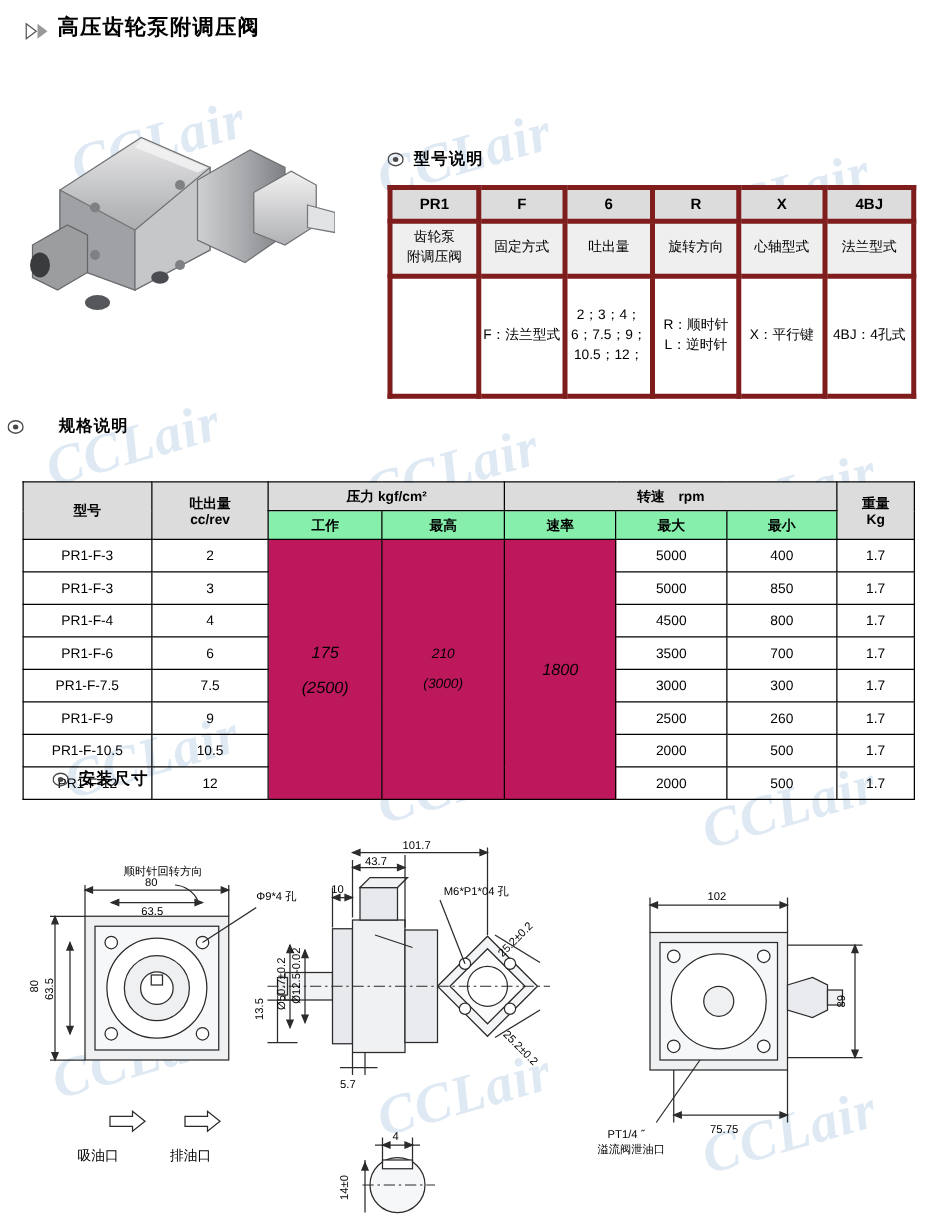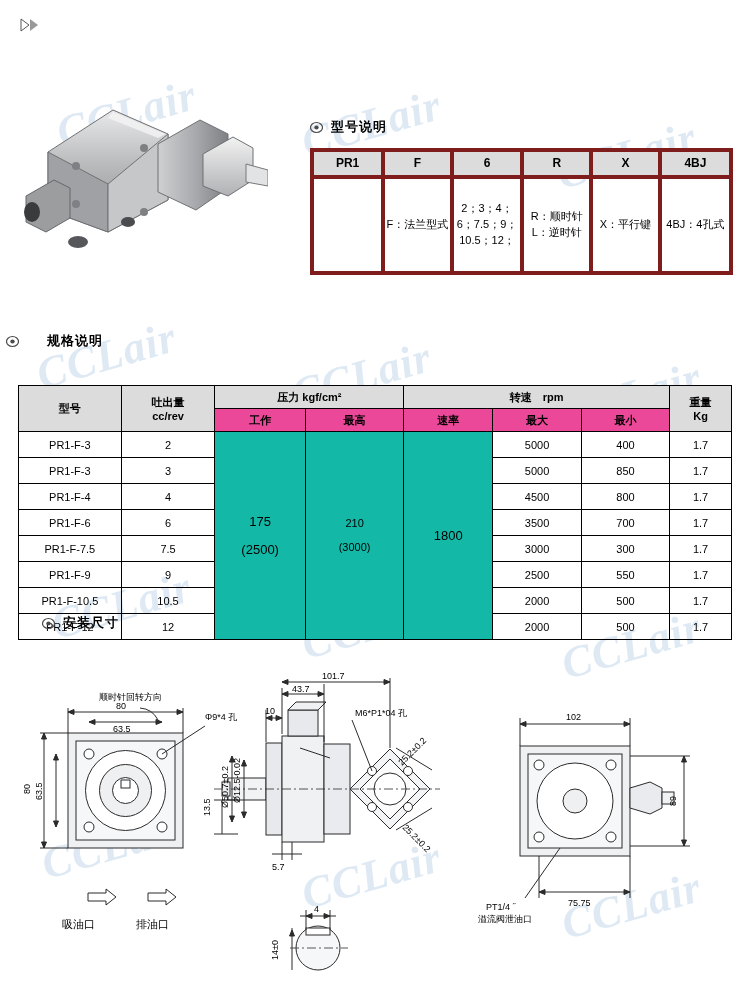--- a/index.html
+++ b/index.html
@@ -43,23 +43,23 @@
   .model-tbl{position:absolute;left:310px;top:148px;width:423px;border-collapse:collapse;z-index:10;}
   .model-tbl td{border:4px solid #7f1d1d;text-align:center;font-size:11px;padding:3px 1px;line-height:1.45;}
   .model-tbl .r1 td{background:#dcdcdc;font-weight:bold;font-size:12px;height:17px;}
   .model-tbl .r2 td{height:34px;background:#efefef;}
   .model-tbl .r3 td{height:86px;vertical-align:middle;}
 
   
   .spec-tbl{position:absolute;left:18px;top:385px;width:714px;border-collapse:collapse;z-index:10;}
   .spec-tbl td,.spec-tbl th{border:1px solid #000;text-align:center;font-size:11px;font-weight:normal;padding:2px 1px;}
   .spec-tbl .hdr-row td{background:#dcdcdc;font-weight:bold;height:18px;}
-  .spec-tbl .hdr-row2 td{background:#ec4899;font-weight:bold;height:18px;}
+  .spec-tbl .hdr-row2 td{background:#86efac;font-weight:bold;height:18px;}
   .spec-tbl tbody td{height:21px;}
-  .spec-tbl .grey{background:#14b8a6;}
+  .spec-tbl .grey{background:#be185d;font-style:italic;}
 
   
   .draw{position:absolute;left:0;top:648px;width:750px;height:337px;z-index:6;}
   .lblbox{font-size:9px;}
 </style>
 </head>
 <body>
 
 <div class="wm" style="left:55px;top:88px;transform:rotate(-16deg);">CCLair</div>
 <div class="wm" style="left:300px;top:98px;transform:rotate(-16deg);">CCLair</div>
@@ -73,20 +73,21 @@
 <div class="wm" style="left:40px;top:820px;transform:rotate(-16deg);">CCLair</div>
 <div class="wm" style="left:300px;top:850px;transform:rotate(-16deg);">CCLair</div>
 <div class="wm" style="left:560px;top:880px;transform:rotate(-16deg);">CCLair</div>
 
 <div class="hdr">
   <svg class="hdr-arrows" viewBox="0 0 26 18">
     <polygon points="1,3 9,9 1,15" fill="#ffffff" stroke="#555" stroke-width="1"></polygon>
     <polygon points="10,3 18,9 10,15" fill="#999"></polygon>
   </svg>
   <div class="hdr-txt">
+    <div class="t1">高压齿轮泵附调压阀</div>
   </div>
 </div>
 
 <svg class="photo" viewBox="0 0 250 175">
   <defs>
     <linearGradient id="mg" x1="0" y1="0" x2="0" y2="1">
       <stop offset="0%" stop-color="#e9e9ea"></stop>
       <stop offset="45%" stop-color="#b9babc"></stop>
       <stop offset="100%" stop-color="#8d8f92"></stop>
     </linearGradient>
@@ -136,20 +137,29 @@
 <table class="model-tbl">
   <tbody>
       <tr class="r1">
     <td style="width:72px">PR1</td>
     <td style="width:70px">F</td>
     <td style="width:70px">6</td>
     <td style="width:70px">R</td>
     <td style="width:70px">X</td>
     <td style="width:71px">4BJ</td>
   </tr>
+  <tr class="r2">
+    <td style="white-space:pre-line">齿轮泵
+附调压阀</td>
+    <td>固定方式</td>
+    <td>吐出量</td>
+    <td>旋转方向</td>
+    <td>心轴型式</td>
+    <td>法兰型式</td>
+  </tr>
   <tr class="r3">
     <td></td>
     <td>F：法兰型式</td>
     <td style="white-space:pre-line">2；3；4；
 6；7.5；9；
 10.5；12；</td>
     <td style="white-space:pre-line">R：顺时针
 L：逆时针</td>
     <td>X：平行键</td>
     <td>4BJ：4孔式</td>
@@ -221,21 +231,21 @@
     <td>PR1-F-7.5</td>
     <td>7.5</td>
     <td>3000</td>
     <td>300</td>
     <td>1.7</td>
   </tr>
   <tr>
     <td>PR1-F-9</td>
     <td>9</td>
     <td>2500</td>
-    <td>550</td>
+    <td>260</td>
     <td>1.7</td>
   </tr>
   <tr>
     <td>PR1-F-10.5</td>
     <td>10.5</td>
     <td>2000</td>
     <td>500</td>
     <td>1.7</td>
   </tr>
   <tr>

